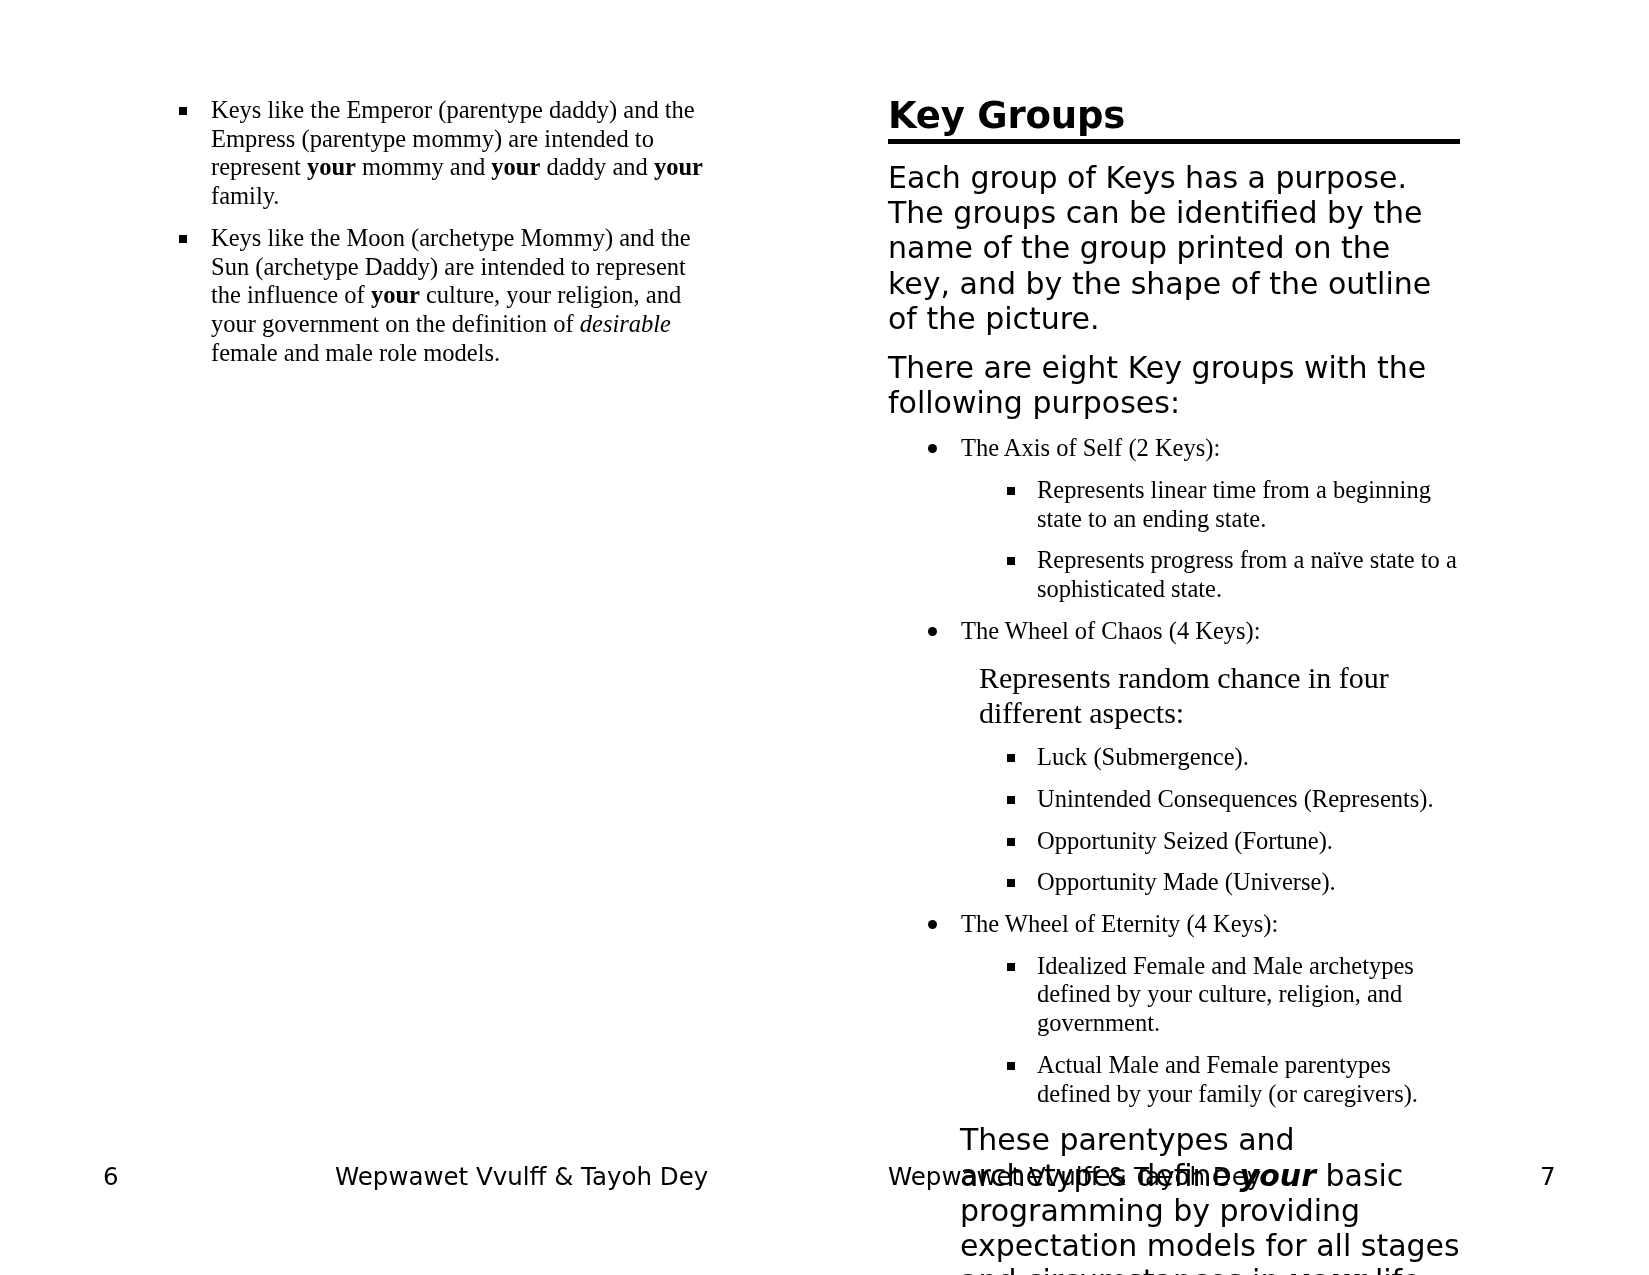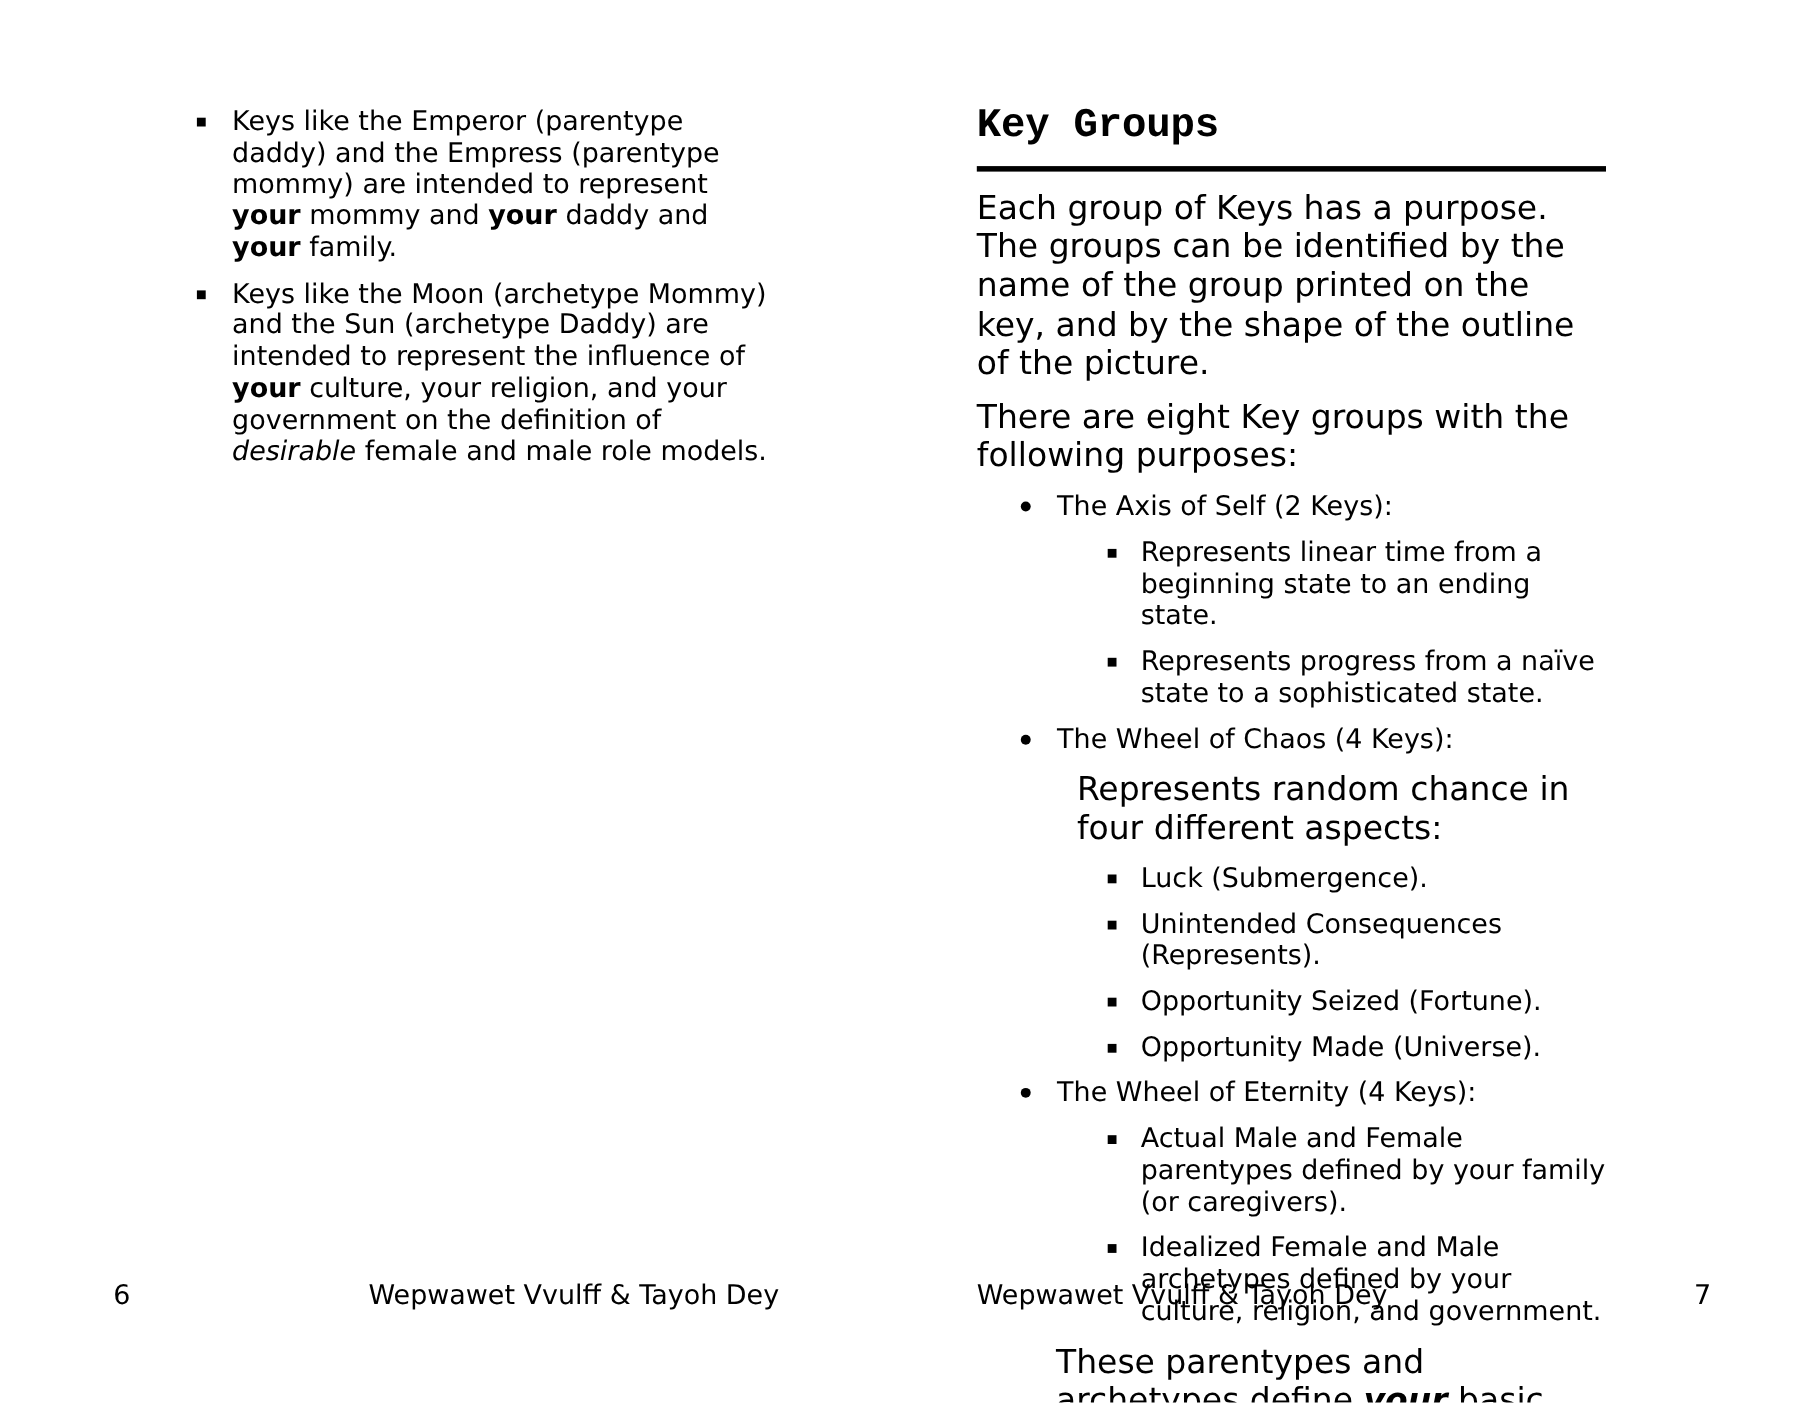--- a/index.html
+++ b/index.html
@@ -28,23 +28,22 @@
   }
   .page-left  { left: 150px;  width: 560px; }
   .page-right { left: 888px;  width: 572px; }
 
   
   .heading {
     font-size: 37px;
     font-weight: bold;
     line-height: 1.08;
     letter-spacing: -0.2px;
-    margin: 0 0 15px 0;
+    margin: 0 0 3px 0;
     padding: 0;
-    font-family: Liberation Mono, monospace;
   }
   .heading-rule {
     height: 5px;
     background: #000000;
     width: 100%;
     margin: 0 0 16px 0;
   }
 
   
   .para {
@@ -59,20 +58,21 @@
   .para-indent-1 {
     margin-left: 72px;
     margin-top: 14px;
   }
 
   
   .blist {
     list-style: none;
     margin: 0;
     padding: 0;
+    font-family: Liberation Serif, serif;
   }
   .blist-l1 { margin-left: 40px; }
   .blist-l2 { margin-left: 118px; }
   .blist-left { margin-left: 28px; }
 
   .bitem {
     position: relative;
     font-size: 24.5px;
     line-height: 1.173;
     margin: 0 0 13px 0;
@@ -164,22 +164,22 @@
           <ul class="blist blist-l2" style="margin-left: 78px; margin-top: 13px; margin-bottom: 13px;">
             <li class="bitem"><span class="bullet-marker marker-square"></span><span>Luck (Submergence).</span></li>
             <li class="bitem"><span class="bullet-marker marker-square"></span><span>Unintended Consequences (Represents).</span></li>
             <li class="bitem"><span class="bullet-marker marker-square"></span><span>Opportunity Seized (Fortune).</span></li>
             <li class="bitem"><span class="bullet-marker marker-square"></span><span>Opportunity Made (Universe).</span></li>
           </ul>
         </li>
         <li class="bitem"><span class="bullet-marker marker-disc"></span><span>The Wheel of Eternity (4 Keys):</span></li>
         <li style="list-style: none;">
           <ul class="blist blist-l2" style="margin-left: 78px; margin-top: 13px; margin-bottom: 13px;">
+            <li class="bitem"><span class="bullet-marker marker-square"></span><span>Idealized Female and Male archetypes defined by your culture, religion, and government.</span></li>
             <li class="bitem"><span class="bullet-marker marker-square"></span><span>Actual Male and Female parentypes defined by your family (or caregivers).</span></li>
-            <li class="bitem"><span class="bullet-marker marker-square"></span><span>Idealized Female and Male archetypes defined by your culture, religion, and government.</span></li>
           </ul>
         </li>
       </ul>
 
     <p class="para para-indent-1" id="closing-para"><span>These parentypes and archetypes define </span><span class="bi">your</span><span> basic programming by providing expectation models for all stages and circumstances in </span><span class="bi">your</span><span> life.</span></p>
   </div>
 
   <div class="footer">
     <span class="f-pagenum-left">6</span>
     <span class="f-author-left">Wepwawet Vvulff &amp; Tayoh Dey</span>

